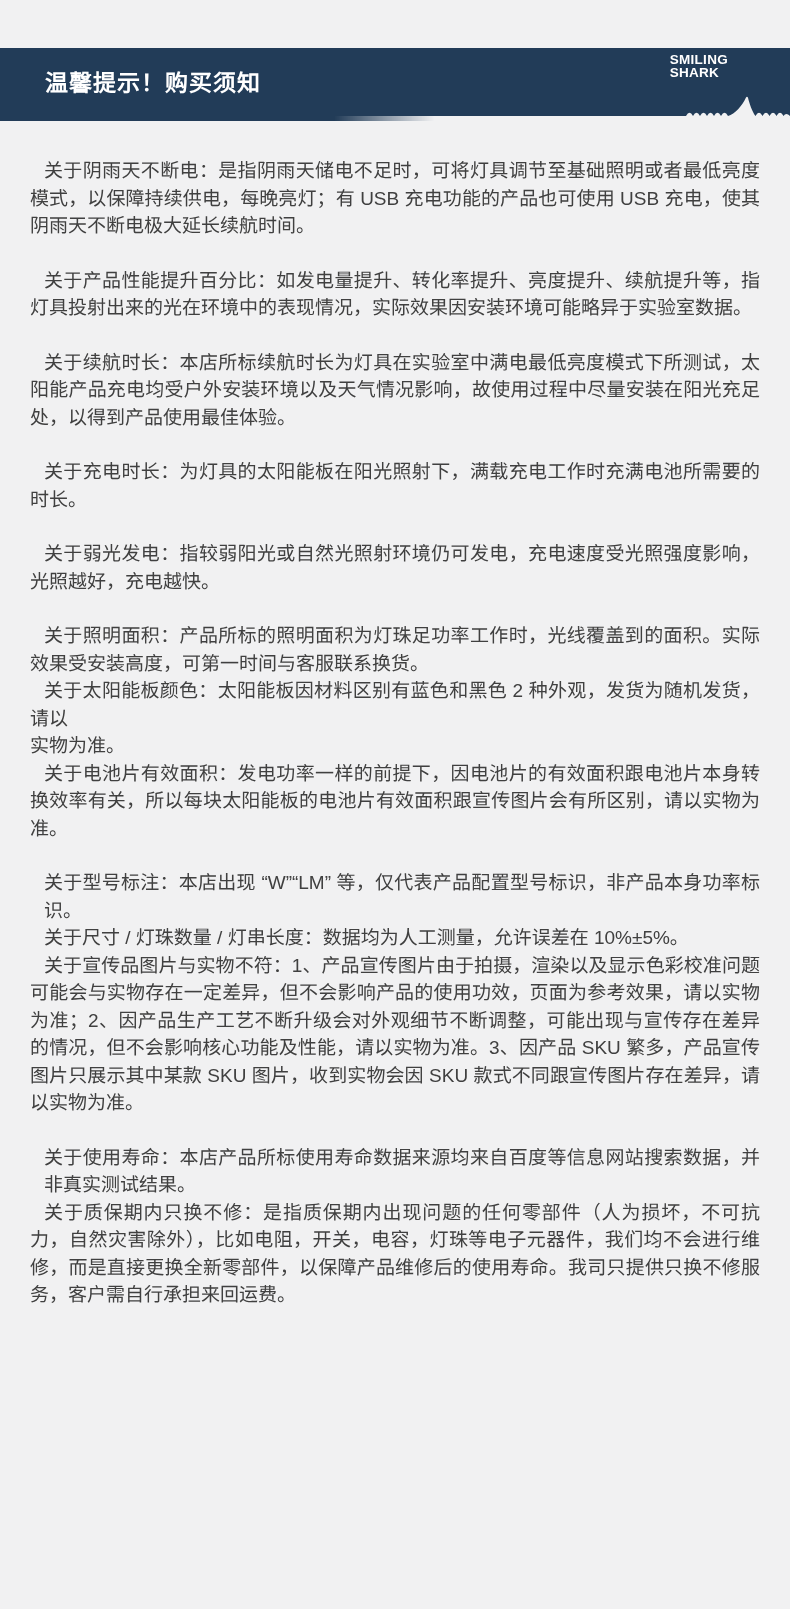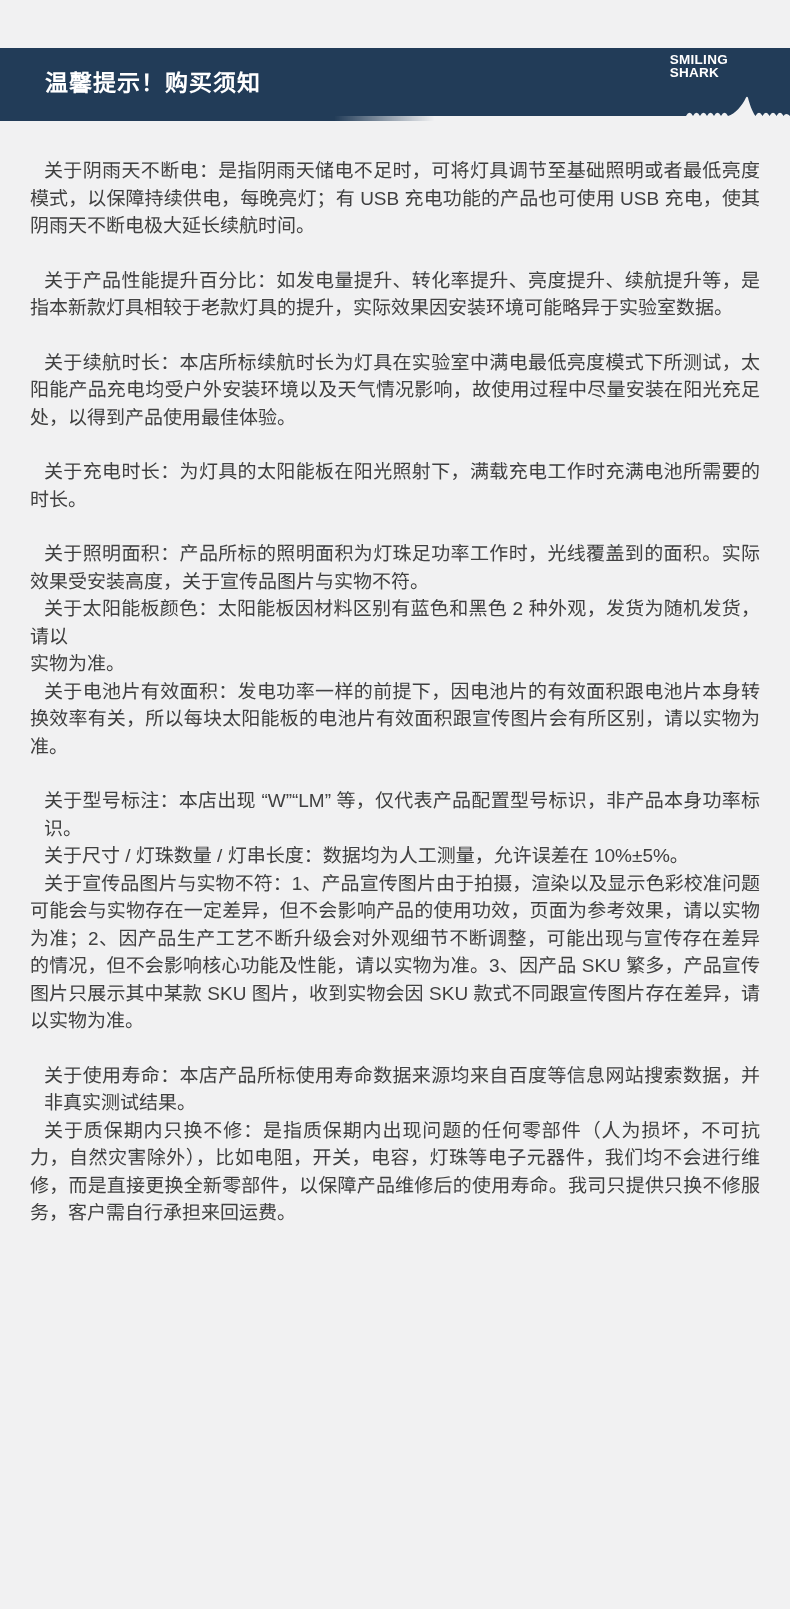--- a/index.html
+++ b/index.html
@@ -92,24 +92,25 @@
         C412.6 0.2 413.6 0.4 414 1.8
         C415.6 8 418 15.5 421.5 20
         Q425 13.5 428.5 20 Q432 13.5 435.5 20 Q439 13.5 442.5 20
         Q446 13.5 449.5 20 Q452 16 456 20
         L456 26 L0 26 Z"></path>
     </svg>
   </header>
 
   <main class="notice-list">
       <p class="para">关于阴雨天不断电：是指阴雨天储电不足时，可将灯具调节至基础照明或者最低亮度模式，以保障持续供电，每晚亮灯；有 USB 充电功能的产品也可使用 USB 充电，使其阴雨天不断电极大延长续航时间。</p>
-      <p class="para gap">关于产品性能提升百分比：如发电量提升、转化率提升、亮度提升、续航提升等，是指本新款灯具相较于老款灯具的提升，实际效果因安装环境可能略异于实验室数据。</p>
+      <p class="para gap">关于产品性能提升百分比：如发电量提升、转化率提升、亮度提升、续航提升等，指灯具投射出来的光在环境中的表现情况，实际效果因安装环境可能略异于实验室数据。</p>
       <p class="para gap">关于续航时长：本店所标续航时长为灯具在实验室中满电最低亮度模式下所测试，太阳能产品充电均受户外安装环境以及天气情况影响，故使用过程中尽量安装在阳光充足处，以得到产品使用最佳体验。</p>
       <p class="para gap">关于充电时长：为灯具的太阳能板在阳光照射下，满载充电工作时充满电池所需要的时长。</p>
-      <p class="para gap">关于照明面积：产品所标的照明面积为灯珠足功率工作时，光线覆盖到的面积。实际效果受安装高度，关于宣传品图片与实物不符。</p>
+      <p class="para gap">关于弱光发电：指较弱阳光或自然光照射环境仍可发电，充电速度受光照强度影响，光照越好，充电越快。</p>
+      <p class="para gap">关于照明面积：产品所标的照明面积为灯珠足功率工作时，光线覆盖到的面积。实际效果受安装高度，可第一时间与客服联系换货。</p>
       <p class="para">关于太阳能板颜色：太阳能板因材料区别有蓝色和黑色 2 种外观，发货为随机发货，请以
 实物为准。</p>
       <p class="para">关于电池片有效面积：发电功率一样的前提下，因电池片的有效面积跟电池片本身转换效率有关，所以每块太阳能板的电池片有效面积跟宣传图片会有所区别，请以实物为准。</p>
       <p class="para gap indent-all">关于型号标注：本店出现 “W”“LM” 等，仅代表产品配置型号标识，非产品本身功率标识。</p>
       <p class="para indent-all">关于尺寸 / 灯珠数量 / 灯串长度：数据均为人工测量，允许误差在 10%±5%。</p>
       <p class="para">关于宣传品图片与实物不符：1、产品宣传图片由于拍摄，渲染以及显示色彩校准问题可能会与实物存在一定差异，但不会影响产品的使用功效，页面为参考效果，请以实物为准；2、因产品生产工艺不断升级会对外观细节不断调整，可能出现与宣传存在差异的情况，但不会影响核心功能及性能，请以实物为准。3、因产品 SKU 繁多，产品宣传图片只展示其中某款 SKU 图片，收到实物会因 SKU 款式不同跟宣传图片存在差异，请以实物为准。</p>
       <p class="para gap indent-all">关于使用寿命：本店产品所标使用寿命数据来源均来自百度等信息网站搜索数据，并非真实测试结果。</p>
       <p class="para">关于质保期内只换不修：是指质保期内出现问题的任何零部件（人为损坏，不可抗力，自然灾害除外），比如电阻，开关，电容，灯珠等电子元器件，我们均不会进行维修，而是直接更换全新零部件，以保障产品维修后的使用寿命。我司只提供只换不修服务，客户需自行承担来回运费。</p>
     </main>
 

